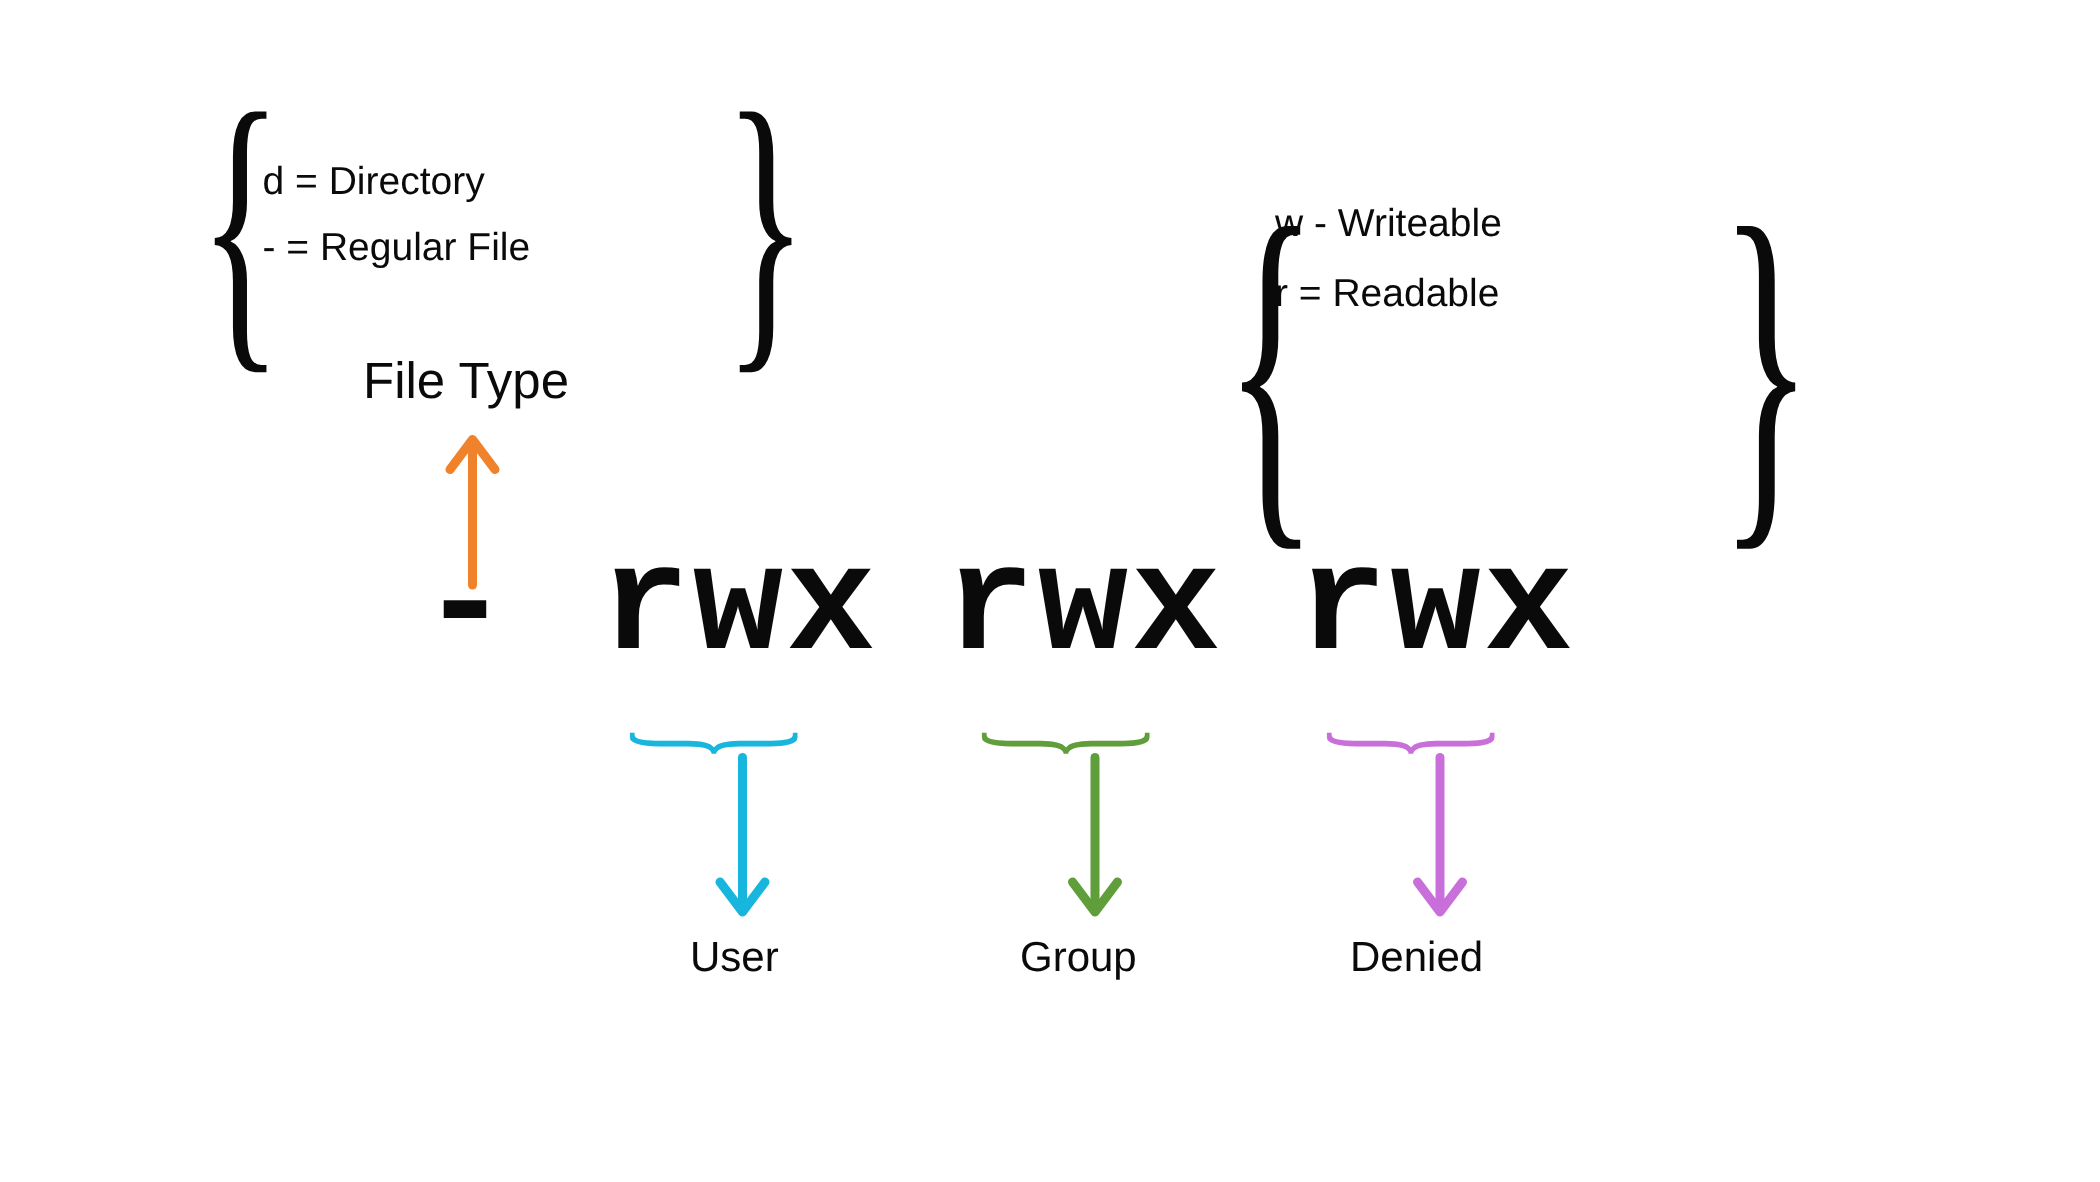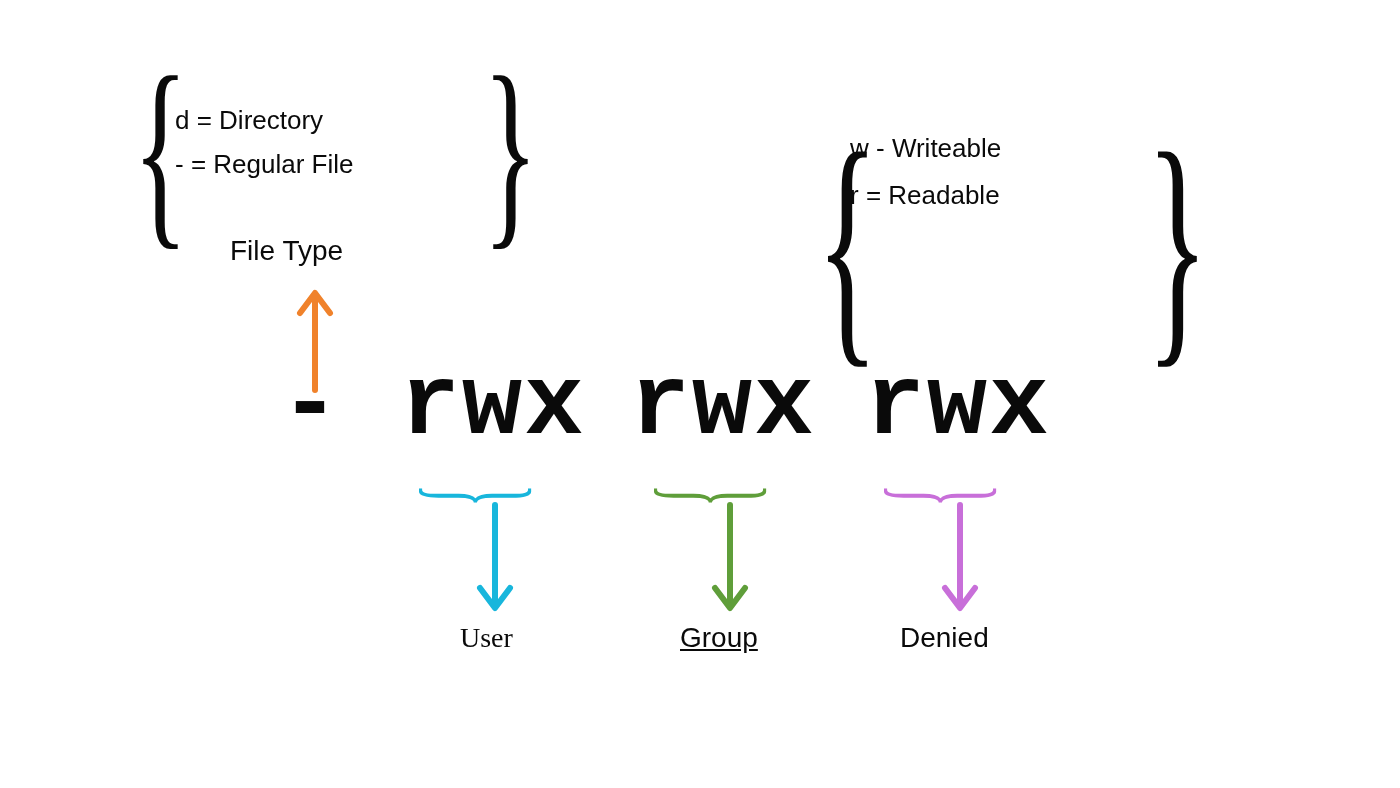--- a/index.html
+++ b/index.html
@@ -39,23 +39,23 @@
     transform-origin:center;
   }
   .brace-left-close{
     left:460px;
     top:30px;
     font-size:210px;
     transform:scaleX(0.55);
     transform-origin:center;
   }
   .filetype-label{
-    left:230px;
+    left:242px;
     top:235px;
-    font-size:28px;
+    font-size:34px;
   }
   
   .legend-right{
     left:850px;
     top:125px;
     width:300px;
     font-size:26px;
     line-height:1.8;
   }
   .brace-right-open{
@@ -89,22 +89,22 @@
     font-size:135px;
     transform:scaleY(0.35) rotate(90deg);
     transform-origin:center;
     font-weight:300;
   }
   .ubrace-user{left:450px;top:418px;color:#18b6dc;}
   .ubrace-group{left:685px;top:418px;color:#5f9e3a;}
   .ubrace-others{left:915px;top:418px;color:#c86fd9;}
   
   .blabel{font-size:28px;}
-  .blabel-user{left:460px;top:622px;font-family:Liberation Serif, serif;}
-  .blabel-group{left:680px;top:622px;text-decoration:underline;}
+  .blabel-user{left:460px;top:622px;}
+  .blabel-group{left:680px;top:622px;}
   .blabel-others{left:900px;top:622px;}
   
   .arrow{stroke-width:6;fill:none;stroke-linecap:round;stroke-linejoin:round;}
   .arrow-orange{stroke:#f0822b;}
   .arrow-blue{stroke:#18b6dc;}
   .arrow-green{stroke:#5f9e3a;}
   .arrow-purple{stroke:#c86fd9;}
   svg.arrow-svg{position:absolute;overflow:visible;}
 </style>
 </head>

